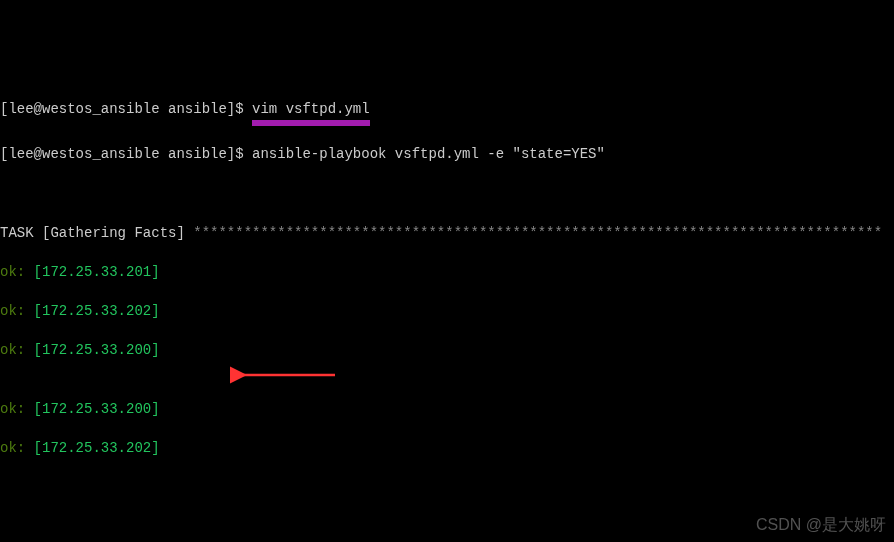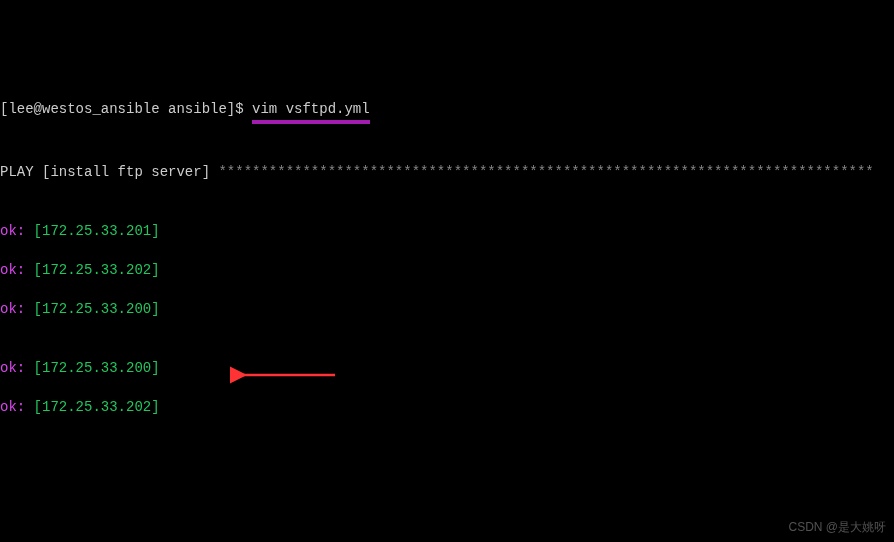--- a/index.html
+++ b/index.html
@@ -12,55 +12,56 @@
       white-space: pre;
       overflow: hidden;
       width: 894px;
       height: 542px;
       position: relative;
     }
     .terminal { padding: 2px 0 0 0; position: relative; }
     .prompt-user { color: #ccc; }
     .cmd-white { color: #ccc; }
     .cmd-red-underline {
-      border-bottom: 4px solid #a21caf;
+      border-bottom: 6px solid #a21caf;
       display: inline-block;
     }
     .white { color: #ccc; }
     .ok-green { color: #22c55e; }
-    .ok-yellow { color: #d946ef; }
+    .ok-yellow { color: #4d7c0f; }
     .star-line { color: #888; }
     .arrow {
       position: absolute;
       top: 365px;
       left: 230px;
       pointer-events: none;
     }
     .watermark {
       position: absolute;
       bottom: 6px;
       right: 8px;
       color: #888;
-      font-size: 12px;
+      font-size: 16px;
       opacity: 0.6;
       font-family: sans-serif;
     }
     .line { display: block; }
     .nowrap { white-space: pre; overflow: hidden; }
   </style>
 </head>
 <body>
 
 
 
 <div class="terminal">
 <span class="line nowrap"><span class="prompt-user">[lee@westos_ansible ansible]$ </span><span class="cmd-red-underline">vim vsftpd.yml</span></span>
+<span class="line nowrap"><span class="prompt-user">[lee@westos_ansible ansible]$ </span><span class="cmd-white">ansible-playbook vsftpd.yml -e "state=YES"</span></span>
 <span class="line"></span>
-<span class="line nowrap"><span class="white">PLAY [install ftp server] </span><span class="star-line">******************************************************************************</span></span>
 <span class="line"></span>
+<span class="line nowrap"><span class="white">TASK [Gathering Facts] </span><span class="star-line">**********************************************************************************</span></span>
 <span class="line"><span class="ok-yellow">ok: </span><span class="ok-green">[172.25.33.201]</span></span>
 <span class="line"><span class="ok-yellow">ok: </span><span class="ok-green">[172.25.33.202]</span></span>
 <span class="line"><span class="ok-yellow">ok: </span><span class="ok-green">[172.25.33.200]</span></span>
 <span class="line"></span>
 <span class="line"><span class="ok-yellow">ok: </span><span class="ok-green">[172.25.33.200]</span></span>
 <span class="line"><span class="ok-yellow">ok: </span><span class="ok-green">[172.25.33.202]</span></span>
 
 <span class="line"></span>
 
 

